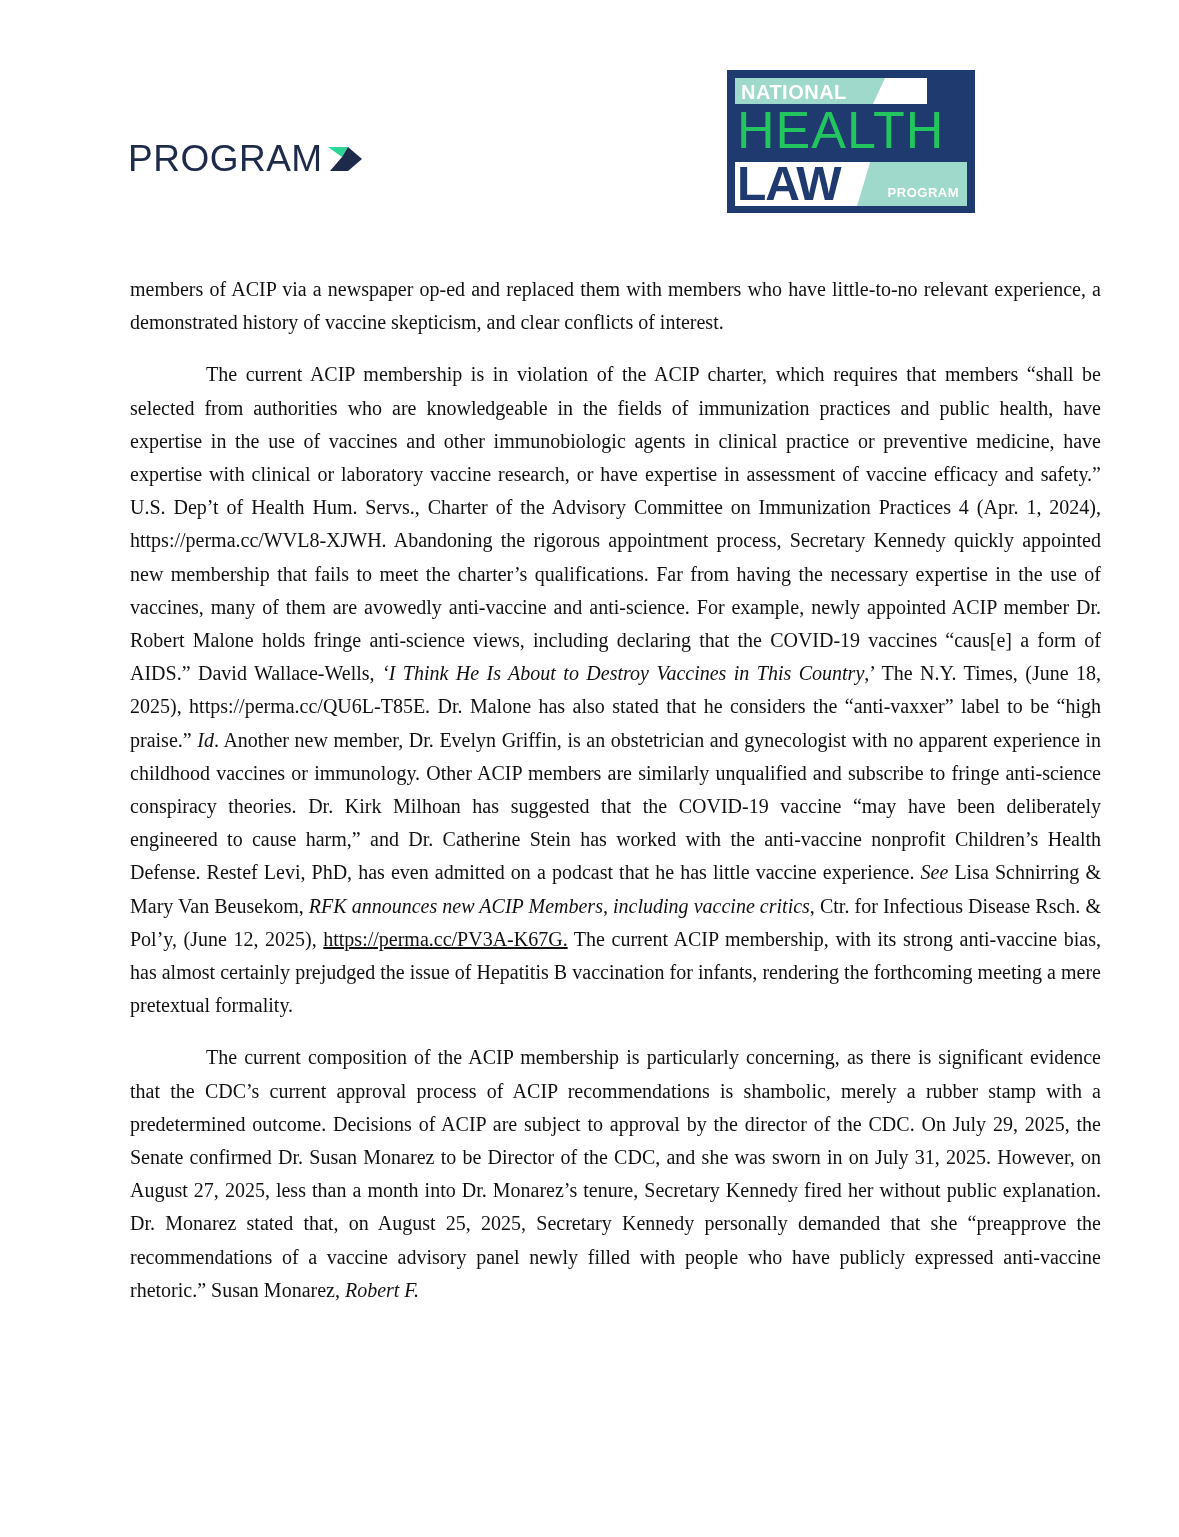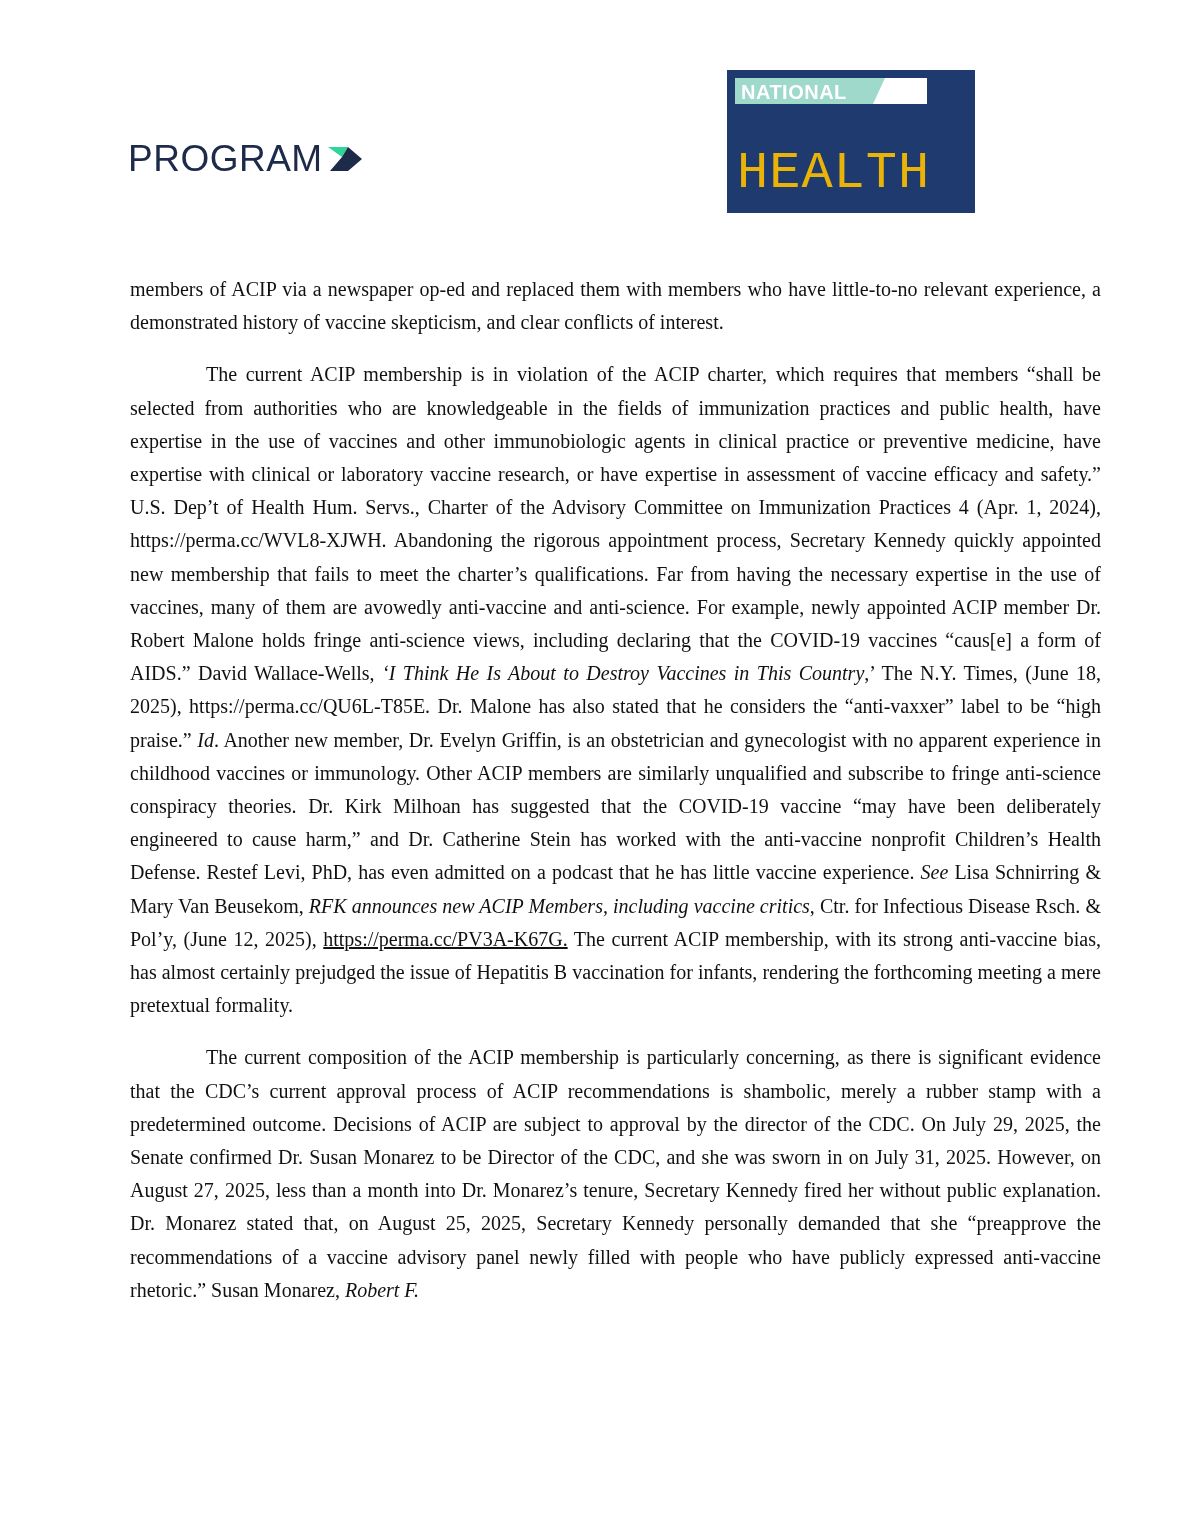--- a/index.html
+++ b/index.html
@@ -10,21 +10,21 @@
   .df-logo { position: absolute; left: 128px; top: 140px; width: 280px; height: 80px; }
   .df-line { font-family: "Liberation Sans", sans-serif; font-size: 37px; line-height: 37px; color: #1d2a4a; letter-spacing: 0.5px; white-space: nowrap; }
   .df-row { display: flex; align-items: center; }
   .df-arrow { margin-left: 3px; width: 40px; height: 28px; }
 
   
   .nhelp { position: absolute; left: 727px; top: 70px; width: 248px; height: 143px; background: #1f3a6e; box-sizing: border-box; }
   .nh-top { position: absolute; left: 8px; top: 8px; width: 192px; height: 26px; background: #ffffff; overflow: hidden; }
   .nh-top-teal { position: absolute; left: 0; top: 0; height: 26px; width: 150px; background: #9fd9cb; clip-path: polygon(0 0, 100% 0, 92% 100%, 0 100%); }
   .nh-national { position: absolute; left: 6px; top: 3px; font-family: "Liberation Sans", sans-serif; font-weight: bold; font-size: 20px; color: #ffffff; letter-spacing: 0.5px; }
-  .nh-health { position: absolute; left: 10px; top: 34px; font-family: Liberation Mono, monospace; font-size: 52px; line-height: 52px; color: #eab308; letter-spacing: 1px; margin-top: 44px; }
+  .nh-health { position: absolute; left: 10px; top: 34px; font-family: Liberation Sans, sans-serif; font-size: 52px; line-height: 52px; color: #22c55e; letter-spacing: 1px; }
   .nh-bottom { position: absolute; left: 8px; top: 92px; width: 232px; height: 44px; background: #ffffff; overflow: hidden; }
   .nh-bottom-teal { position: absolute; right: 0; top: 0; height: 44px; width: 110px; background: #9fd9cb; clip-path: polygon(12% 0, 100% 0, 100% 100%, 0 100%); }
   .nh-law { position: absolute; left: 2px; top: -2px; font-family: "Liberation Sans", sans-serif; font-weight: bold; font-size: 48px; line-height: 48px; color: #1f3a6e; letter-spacing: -1px; }
   .nh-program { position: absolute; right: 8px; bottom: 6px; font-family: "Liberation Sans", sans-serif; font-weight: bold; font-size: 13px; color: #ffffff; letter-spacing: 0.5px; }
 
   
   .body-text { position: absolute; left: 130px; top: 273px; width: 971px; font-family: "Liberation Serif", serif; font-size: 20px; line-height: 33.2px; color: #111111; }
   .para { margin: 0; text-align: justify; }
   .para + .para { margin-top: 19px; }
   .indent { text-indent: 76px; }
@@ -45,20 +45,25 @@
       </svg>
     </div>
   </div>
 
   <div class="nhelp">
     <div class="nh-top">
       <div class="nh-top-teal"></div>
       <div class="nh-national">NATIONAL</div>
     </div>
     <div class="nh-health">HEALTH</div>
+    <div class="nh-bottom">
+      <div class="nh-bottom-teal"></div>
+      <div class="nh-law">LAW</div>
+      <div class="nh-program">PROGRAM</div>
+    </div>
   </div>
 
   <div class="body-text">
     <p class="para">
       <span>members of ACIP via a newspaper op-ed and replaced them with members who have little-to-no relevant experience, a demonstrated history of vaccine skepticism, and clear conflicts of interest.</span>
     </p>
 
     <p class="para indent">
       <span>The current ACIP membership is in violation of the ACIP charter, which requires that members “shall be selected from authorities who are knowledgeable in the fields of immunization practices and public health, have expertise in the use of vaccines and other immunobiologic agents in clinical practice or preventive medicine, have expertise with clinical or laboratory vaccine research, or have expertise in assessment of vaccine efficacy and safety.” U.S. Dep’t of Health Hum. Servs., Charter of the Advisory Committee on Immunization Practices 4 (Apr. 1, 2024), https://perma.cc/WVL8-XJWH. Abandoning the rigorous appointment process, Secretary Kennedy quickly appointed new membership that fails to meet the charter’s qualifications. Far from having the necessary expertise in the use of vaccines, many of them are avowedly anti-vaccine and anti-science. For example, newly appointed ACIP member Dr. Robert Malone holds fringe anti-science views, including declaring that the COVID-19 vaccines “caus[e] a form of AIDS.” David Wallace-Wells, </span><span class="it">‘I Think He Is About to Destroy Vaccines in This Country</span><span>,’ The N.Y. Times, (June 18, 2025), https://perma.cc/QU6L-T85E. Dr. Malone has also stated that he considers the “anti-vaxxer” label to be “high praise.” </span><span class="it">Id</span><span>. Another new member, Dr. Evelyn Griffin, is an obstetrician and gynecologist with no apparent experience in childhood vaccines or immunology. Other ACIP members are similarly unqualified and subscribe to fringe anti-science conspiracy theories. Dr. Kirk Milhoan has suggested that the COVID-19 vaccine “may have been deliberately engineered to cause harm,” and Dr. Catherine Stein has worked with the anti-vaccine nonprofit Children’s Health Defense. Restef Levi, PhD, has even admitted on a podcast that he has little vaccine experience. </span><span class="it">See</span><span> Lisa Schnirring &amp; Mary Van Beusekom, </span><span class="it">RFK announces new ACIP Members, including vaccine critics</span><span>, Ctr. for Infectious Disease Rsch. &amp; Pol’y, (June 12, 2025), </span><a class="link">https://perma.cc/PV3A-K67G.</a><span> The current ACIP membership, with its strong anti-vaccine bias, has almost certainly prejudged the issue of Hepatitis B vaccination for infants, rendering the forthcoming meeting a mere pretextual formality.</span>
     </p>

